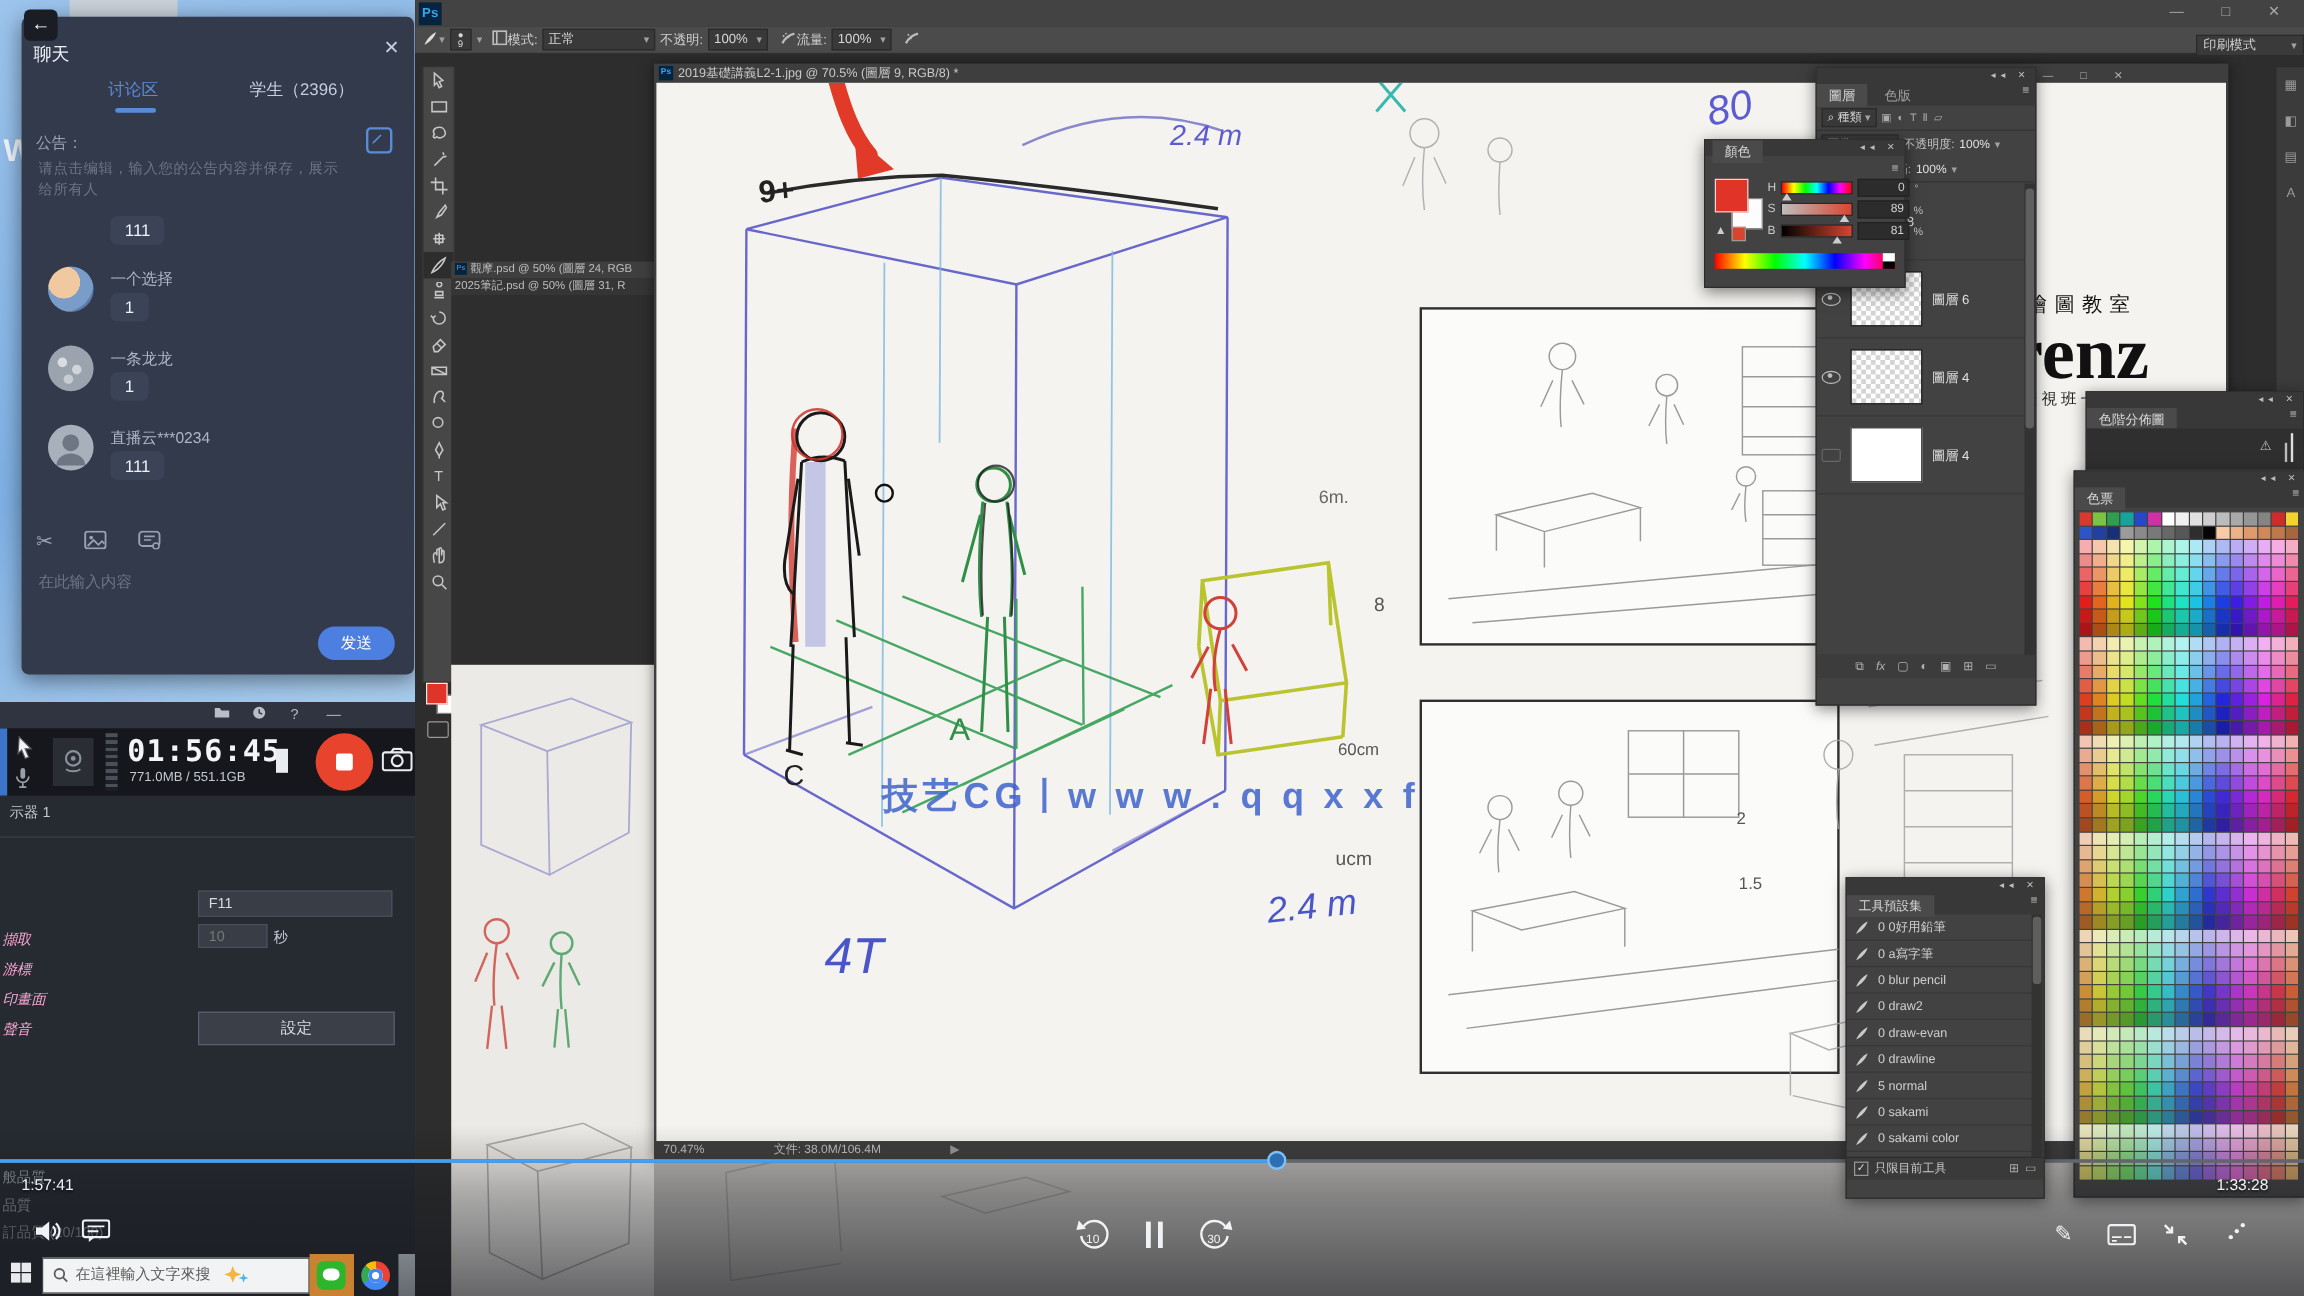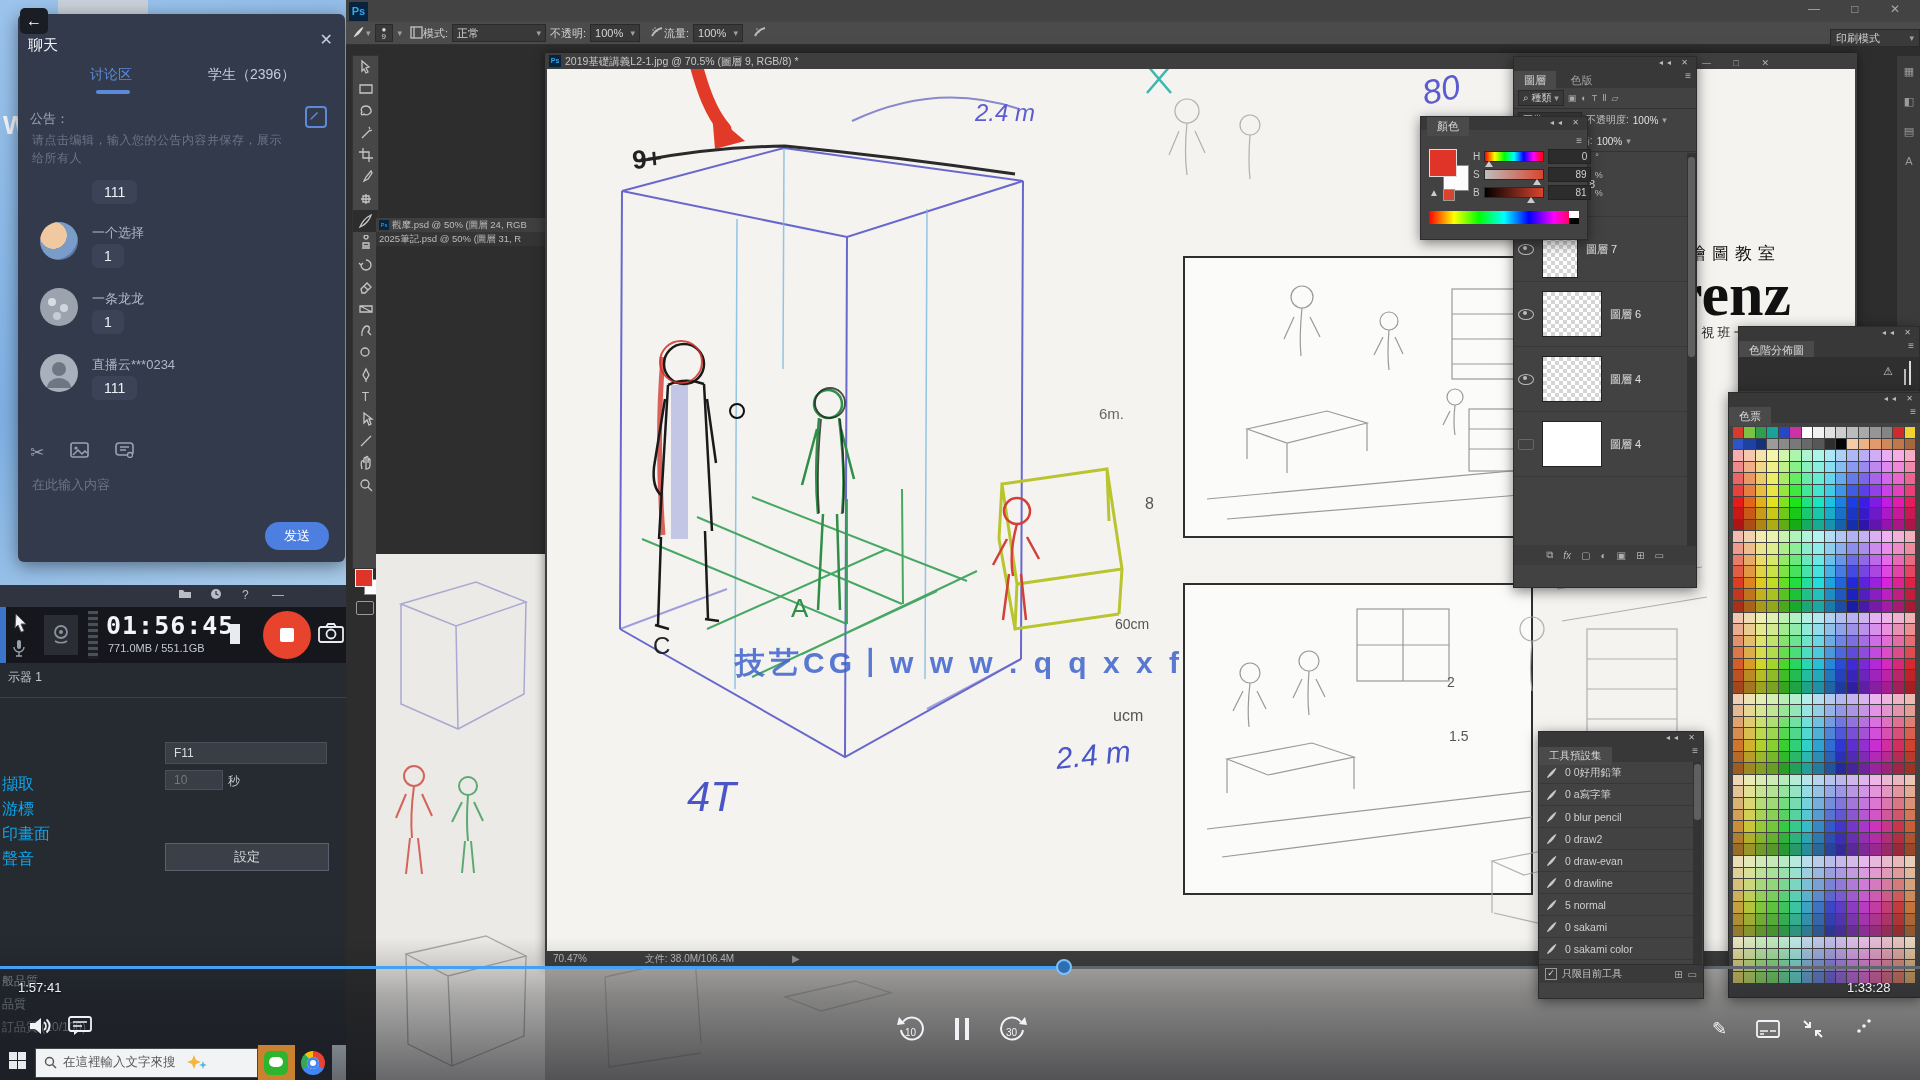--- a/index.html
+++ b/index.html
@@ -42,21 +42,21 @@
   .rec-top-ic{position:absolute;top:3px;color:#b8bdc6;font-size:12px;}
   .rec-bar{left:0;top:22px;width:346px;height:56px;background:#15171c;}
   .rec-accent{left:0;top:0;width:6px;height:56px;background:#3b74c8;}
   .seg-time{font-family:"DejaVu Sans Mono",monospace;font-weight:bold;font-size:25px;color:#f2f4f8;letter-spacing:1px;}
   .rec-size{font-size:11px;color:#c4c9d2;}
   .rec-pause{width:5px;height:20px;background:#e8ebf0;display:inline-block;}
   .rec-stop{left:263px;top:4px;width:48px;height:48px;border-radius:50%;background:#e8432c;}
   .rec-stop::after{content:"";position:absolute;left:17px;top:17px;width:14px;height:14px;background:#fff;border-radius:2px;}
   .rec-label{font-size:12px;color:#c2c7d0;}
   .rec-field{background:#383d46;border:1px solid #4a505b;color:#d8dce2;font-size:12px;line-height:20px;padding-left:8px;}
-  .rec-opt{font-size:16px;color:#0ea5e9;line-height:25px;}
+  .rec-opt{font-size:12px;color:#f9a8d4;line-height:25px;font-style:italic;}
   .rec-quality{font-size:12px;color:#8b9099;line-height:23px;}
   .rec-settings-btn{left:165px;top:258px;width:162px;height:26px;background:#3a3f48;border:1px solid #596070;
                     color:#d8dce2;font-size:13px;text-align:center;line-height:26px;}
   
   #ps{left:346px;top:0;width:1574px;height:1080px;background:#2d2d2d;}
   .ps-menubar{left:0;top:0;width:1574px;height:22px;background:#434343;display:flex;align-items:center;}
   .ps-logo{width:19px;height:19px;background:#06243d;color:#35a7f0;font-size:11px;font-weight:bold;
            text-align:center;line-height:19px;margin:0 8px 0 3px;}
   .ps-menu-item{font-size:12px;color:#d8d8d8;padding:0 11px;}
   .ps-winctl{position:absolute;right:6px;top:2px;color:#a8a8a8;font-size:12px;letter-spacing:14px;}
@@ -622,25 +622,20 @@
       <span style="color:#aaa;font-size:10px;">▨ ✛ 🔒</span>
       <span style="font-size:10px;color:#c0c0c0;margin-left:12px;">填滿:</span>
       <span style="font-size:10px;color:#e0e0e0;">100%</span>
         <span class="caret">▾</span>
     </div>
     <div id="layers-list" style="height:393px;overflow:hidden;position:relative;">
         <div class="lyr-row">
           <span class="lyr-eye"></span>
           <span class="" style="width:12px;height:56px;background:#fff;border:1px solid #222;"></span>
           <span class="lyr-name">圖層 8</span>
-        </div>
-        <div class="lyr-row">
-          <span class="lyr-eye"></span>
-          <span class=" checker" style="width:34px;height:56px;border:1px solid #222;"></span>
-          <span class="lyr-name">圖層 7</span>
         </div>
         <div class="lyr-row">
           <span class="lyr-eye"></span>
           <span class=" checker" style="width:58px;height:44px;border:1px solid #222;"></span>
           <span class="lyr-name">圖層 6</span>
         </div>
         <div class="lyr-row">
           <span class="lyr-eye"></span>
           <span class=" checker" style="width:58px;height:44px;border:1px solid #222;"></span>
           <span class="lyr-name">圖層 4</span>

